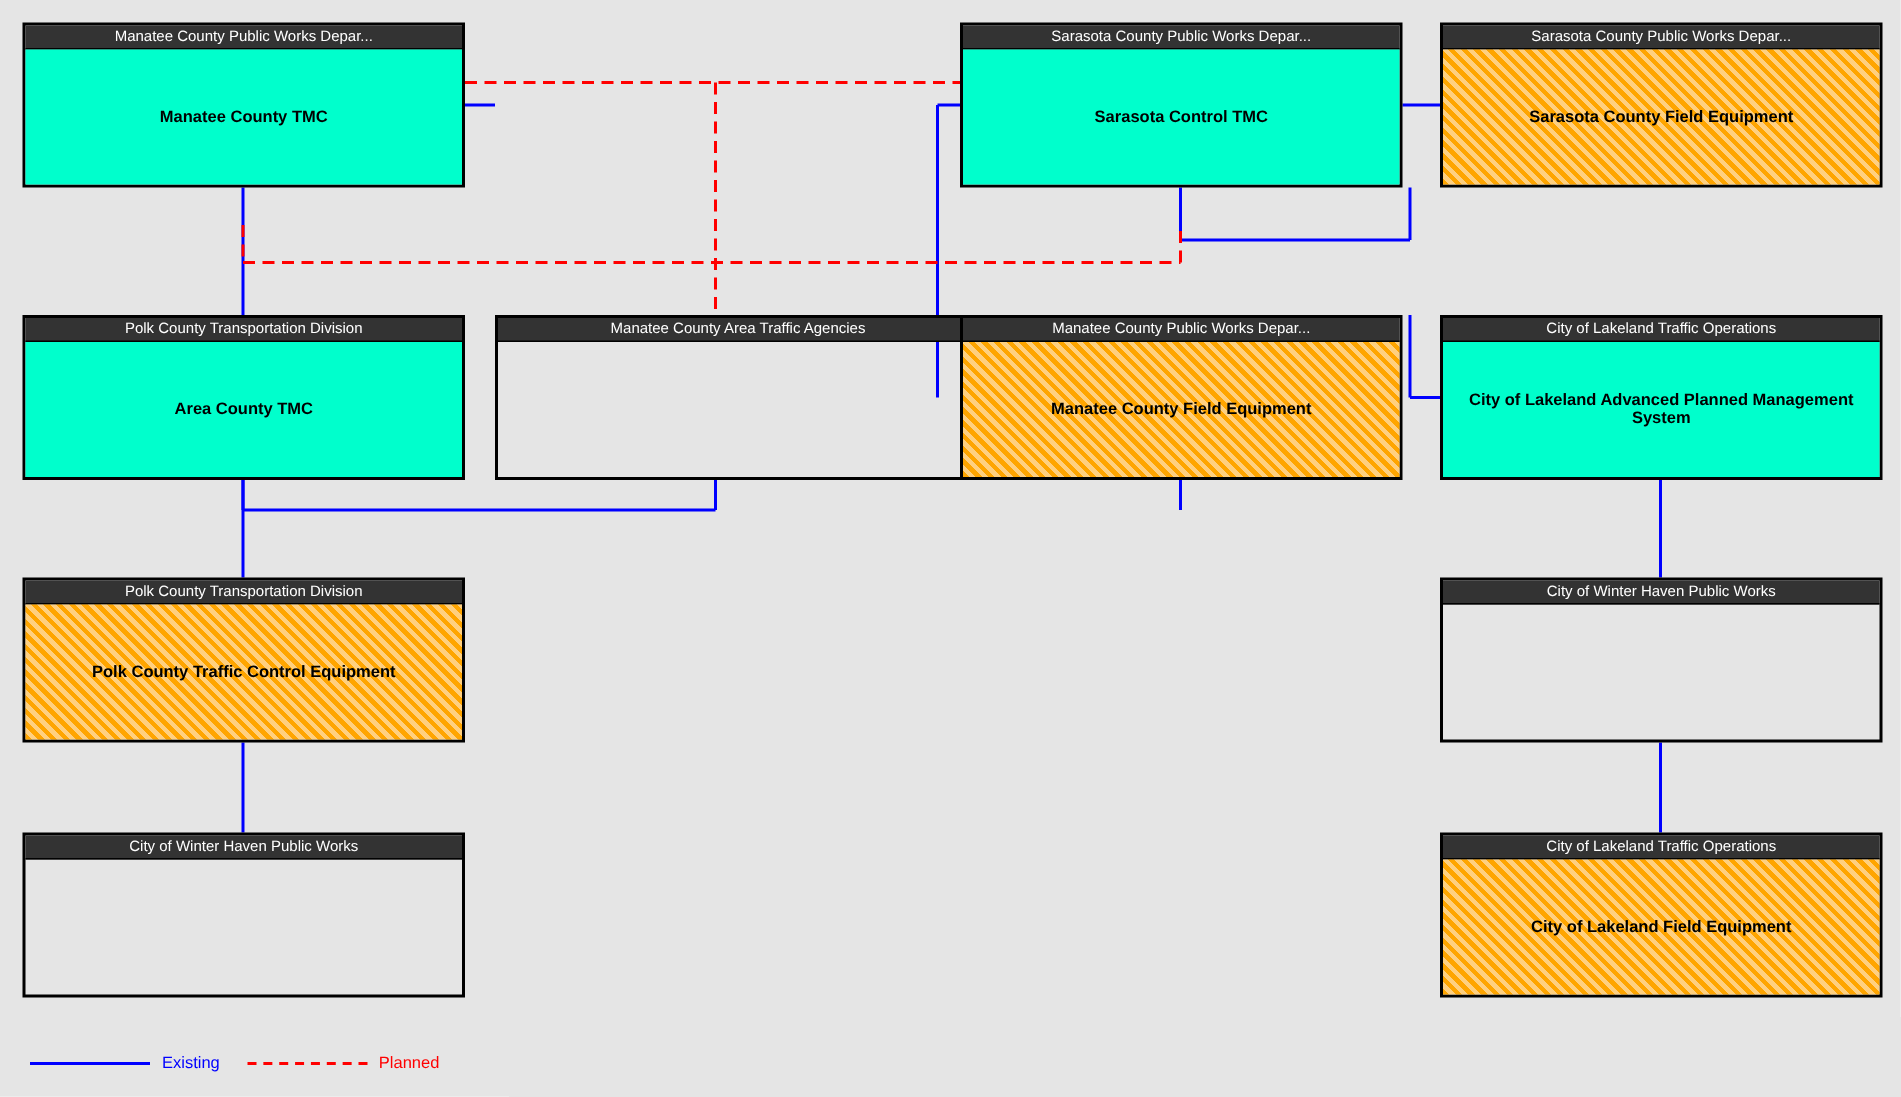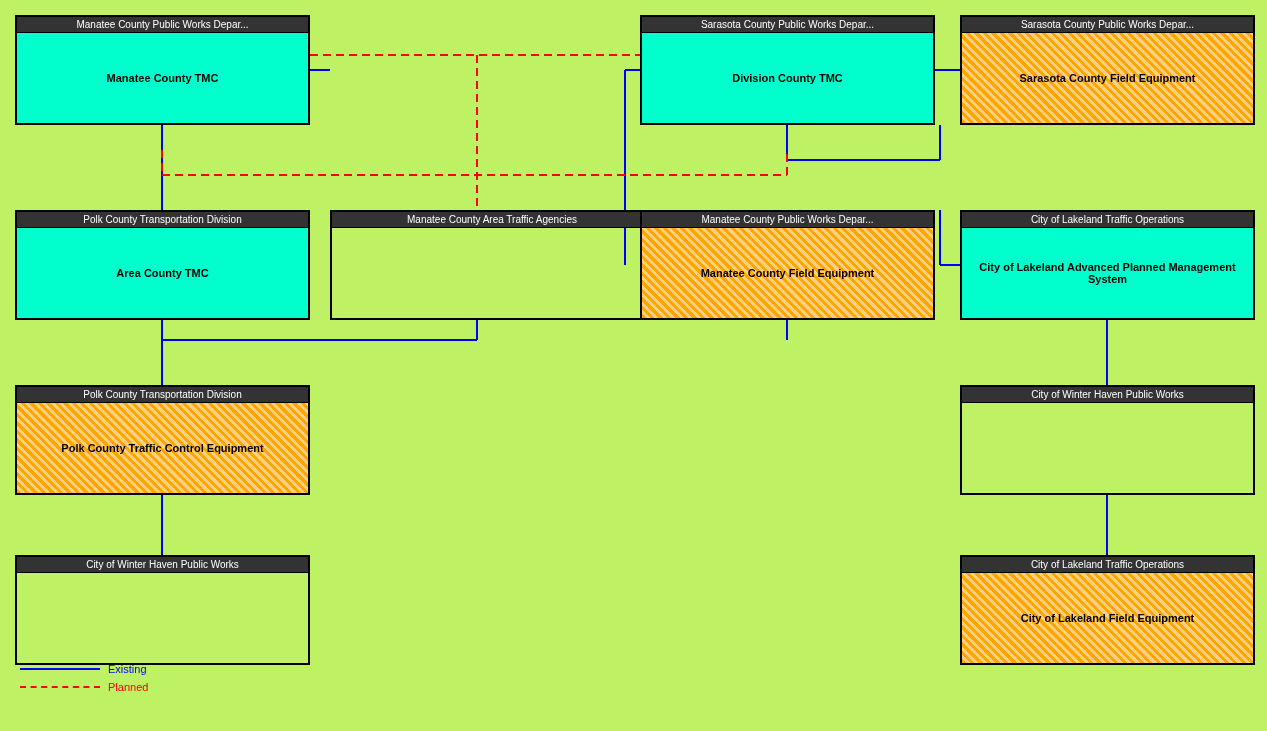--- a/index.html
+++ b/index.html
@@ -10,21 +10,21 @@
       width: 1267px;
       height: 731px;
       overflow: hidden;
       position: relative;
     }
 
     .diagram-container {
       position: relative;
       width: 1267px;
       height: 731px;
-      background: #bef264;
+      background: #e5e5e5;
     }
 
     .node {
       position: absolute;
       border: 2px solid #000;
       text-align: center;
       font-size: 11px;
       font-weight: normal;
     }
 
@@ -75,25 +75,25 @@
       position: absolute;
       top: 0;
       left: 0;
       width: 1267px;
       height: 731px;
       pointer-events: none;
     }
 
     .legend {
       position: absolute;
-      bottom: 38px;
+      bottom: 16px;
       left: 20px;
       display: flex;
-      flex-direction: column;
-      gap: 6px;
+      flex-direction: row;
+      gap: 18px;
     }
 
     .legend-item {
       display: flex;
       align-items: center;
       gap: 8px;
       font-size: 11px;
     }
 
     .legend-line-blue {
@@ -157,21 +157,21 @@
   <div class="node" style="left:15px;top:15px;width:295px;height:110px;">
     <div class="node-inner">
       <div class="node-header">Manatee County Public Works Depar...</div>
       <div class="node-body-cyan">Manatee County TMC</div>
     </div>
   </div>
 
   <div class="node" style="left:640px;top:15px;width:295px;height:110px;">
     <div class="node-inner">
       <div class="node-header">Sarasota County Public Works Depar...</div>
-      <div class="node-body-cyan">Division County TMC</div>
+      <div class="node-body-cyan">Sarasota Control TMC</div>
     </div>
   </div>
 
   <div class="node" style="left:960px;top:15px;width:295px;height:110px;">
     <div class="node-inner">
       <div class="node-header">Sarasota County Public Works Depar...</div>
       <div class="node-body-orange">Sarasota County Field Equipment</div>
     </div>
   </div>
 

